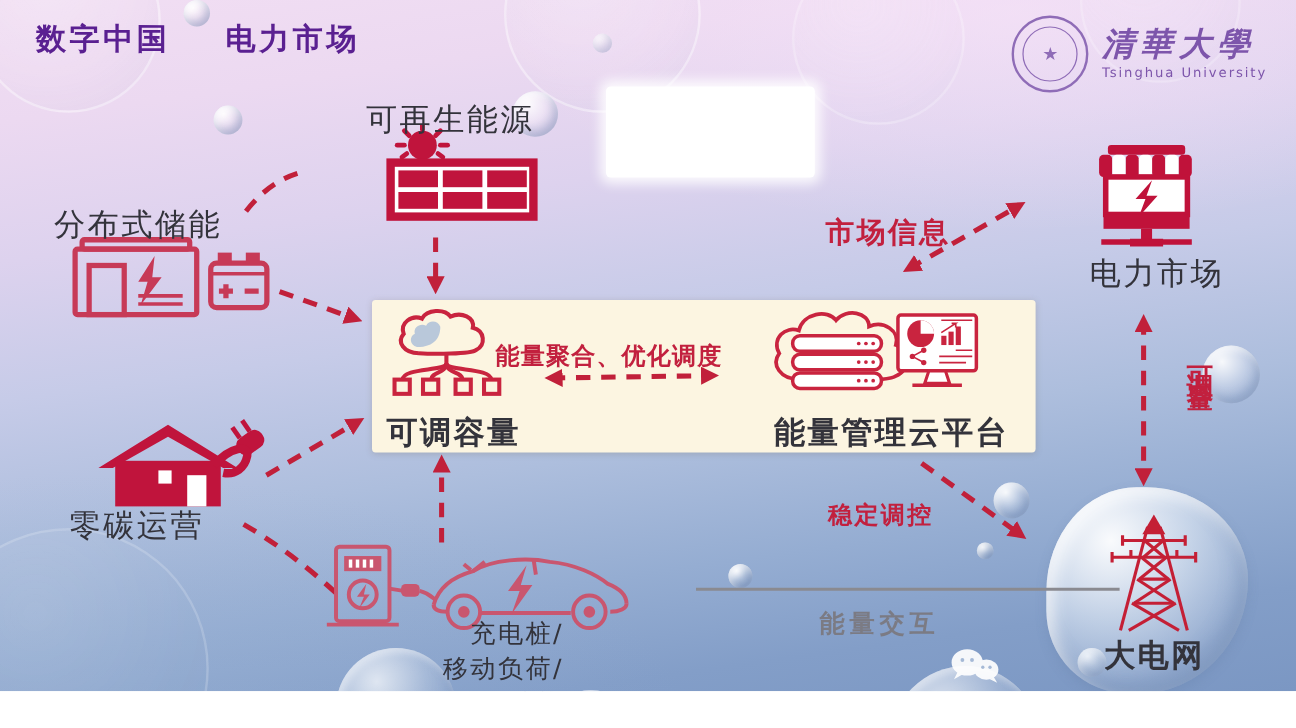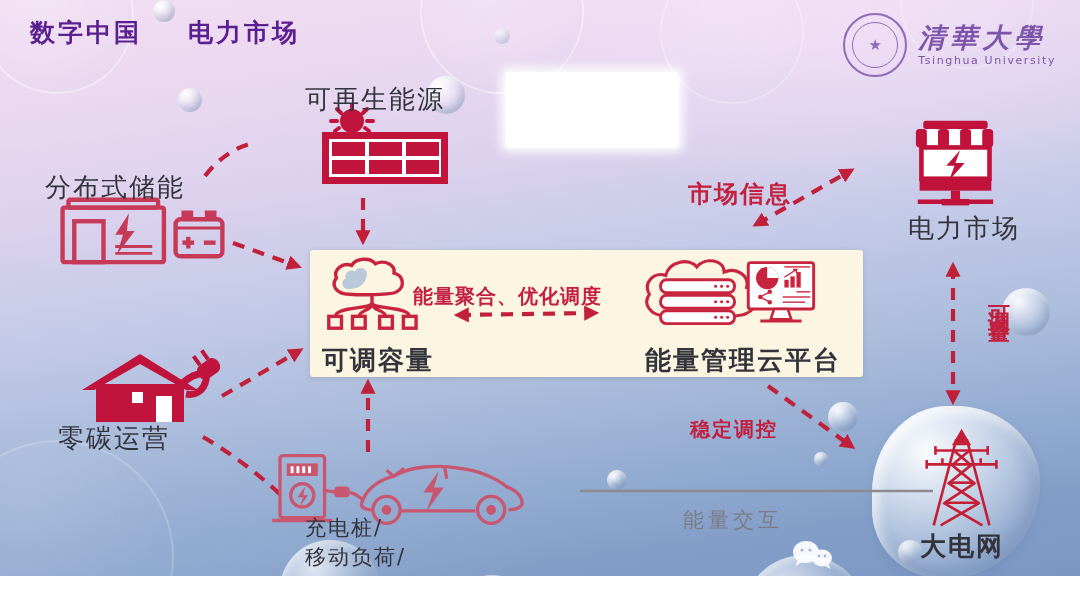--- a/index.html
+++ b/index.html
@@ -26,28 +26,28 @@
   .seal .inner{position:absolute;inset:7px;border:1.5px solid #8f6cb7;border-radius:50%;
     display:flex;align-items:center;justify-content:center;font-size:15px;color:#8f6cb7;}
   .logo-zh{font-size:27px;font-weight:bold;font-style:italic;letter-spacing:5px;
     font-family:"DejaVu Serif","Liberation Serif",serif;line-height:1;}
   .logo-en{font-size:11px;letter-spacing:1.6px;margin-top:3px;text-align:left;}
   .center-box{position:absolute;left:310px;top:250px;width:553px;height:127px;
     background:#fcf5e1;border-radius:3px;box-shadow:0 1px 5px rgba(120,108,88,.25);z-index:2;}
   .lbl{position:absolute;color:#33333b;font-size:26px;letter-spacing:2px;z-index:6;white-space:nowrap;}
   .lbl.b{font-weight:bold;}
   .red{color:#c2203e;font-weight:bold;}
-  .gray{color:#7b7b84;font-weight:normal;letter-spacing:4px;}
+  .gray{color:#7b7b84;font-weight:bold;letter-spacing:4px;}
   .vert{writing-mode:vertical-rl;letter-spacing:6px;font-size:22px;}
   .icon{position:absolute;z-index:4;}
   .arrows{position:absolute;inset:0;z-index:3;pointer-events:none;}
   .cover{position:absolute;left:505px;top:72px;width:174px;height:76px;background:#fff;
     border-radius:4px;box-shadow:0 0 10px 5px rgba(255,255,255,.85);z-index:5;}
   .wechat{position:absolute;left:792px;top:540px;z-index:4;opacity:.92;}
-  .evlabel{position:absolute;left:305px;top:514px;width:165px;text-align:left;z-index:6;
+  .evlabel{position:absolute;left:305px;top:514px;width:165px;text-align:right;z-index:6;
     color:#33333b;font-size:21px;letter-spacing:2px;line-height:1.38;}
 </style>
 </head>
 <body>
 
 <div class="canvas">
   <div class="tint"></div>
 
   <div class="ring" style="left:-20px;top:-60px;width:150px;height:150px;"></div>
   <div class="ring" style="left:420px;top:-70px;width:160px;height:160px;"></div>

